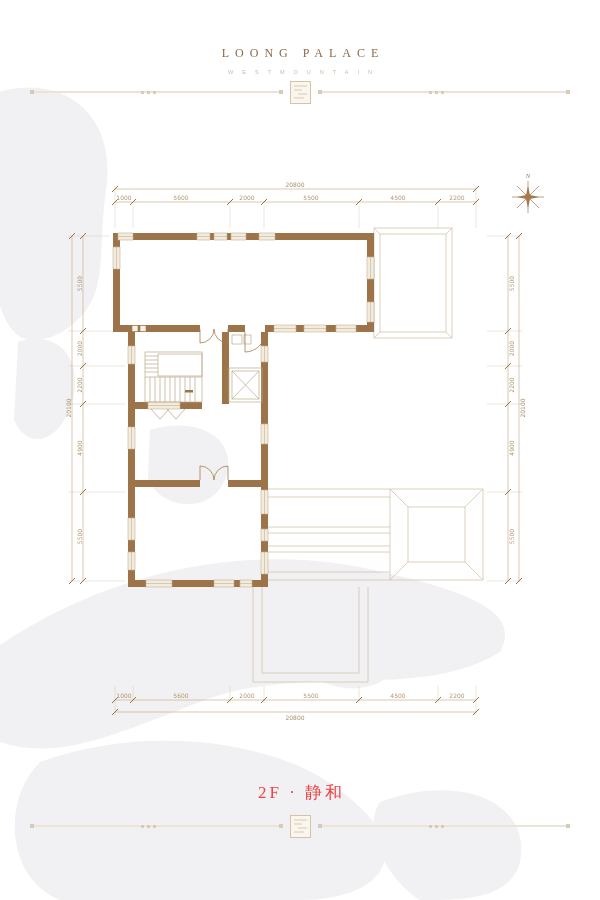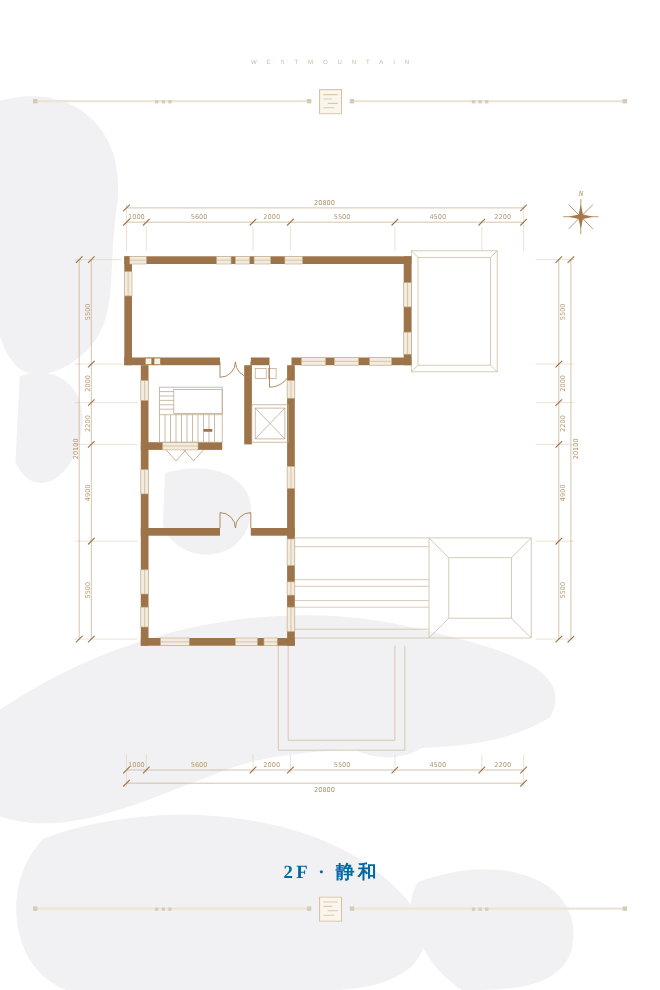--- a/index.html
+++ b/index.html
@@ -11,21 +11,21 @@
   .brand-sub{margin-top:8px;font-size:5.5px;letter-spacing:9px;text-indent:9px;color:#c9bba4;
              font-family:"Liberation Sans",sans-serif;}
   .divider{position:absolute;left:30px;right:30px;display:flex;align-items:center;gap:7px;height:24px;}
   .divider .dseg{flex:1;height:2px;background:#ece4d6;position:relative;}
   .divider .dseg::before,.divider .dseg::after{content:"";position:absolute;top:-1px;width:4px;height:4px;background:#d8cbb6;}
   .divider .dseg::before{left:0;}
   .divider .dseg::after{right:0;}
   .divider .dots{position:absolute;top:-0.5px;left:44%;width:3px;height:3px;background:#d9ccb7;
                  box-shadow:6px 0 #d9ccb7,12px 0 #d9ccb7;}
   .floor-title{position:absolute;top:781px;left:0;width:100%;text-align:center;
-               font-size:17px;letter-spacing:3px;text-indent:3px;color:#0369a1;font-weight:bold;}
+               font-size:17px;letter-spacing:3px;text-indent:3px;color:#ef4444;}
   
   .plan-svg{position:absolute;left:0;top:0;z-index:1;}
   .wm{position:absolute;left:0;top:0;z-index:0;}
   .dim{font-family:"DejaVu Sans",sans-serif;font-size:6px;fill:#b29772;}
   .dimN{font-family:"DejaVu Sans",sans-serif;font-size:6px;fill:#ab8e67;}
   .compassN{font-family:"Liberation Serif",serif;font-size:6.5px;fill:#a5794a;font-style:italic;}
 </style>
 </head>
 <body>
 
@@ -37,20 +37,21 @@
       <path d="M18,342 C60,328 84,362 72,402 C60,442 28,452 14,420 Z"></path>
       <path d="M0,645 C120,565 262,542 382,572 C470,592 522,612 500,652 C420,702 300,662 200,702 C120,732 60,762 0,742 Z"></path>
       <path d="M40,762 C150,722 282,742 342,792 C422,852 382,900 300,900 L60,900 C8,880 0,802 40,762 Z"></path>
       <path d="M380,802 C460,772 532,802 520,862 C510,900 460,900 420,900 C390,882 360,832 380,802 Z"></path>
       <path d="M300,620 C360,600 422,620 400,662 C378,702 318,692 300,662 Z"></path>
       <path d="M150,430 C200,415 240,440 225,480 C210,515 160,510 148,478 Z"></path>
     </g>
   </svg>
 
   <div class="brand">
+    <div class="brand-title">LOONG PALACE</div>
     <div class="brand-sub">WESTMOUNTAIN</div>
   </div>
 
   <div class="divider" style="top:80px;">
     <span class="dseg">
         <span class="dots"></span>
       </span>
     <svg width="21" height="23" viewBox="0 0 21 23">
       <rect x="0.5" y="0.5" width="20" height="22" fill="#faf6ee" stroke="#d5c3a9"></rect>
       <g stroke="#d9c9b0" stroke-width="1">

